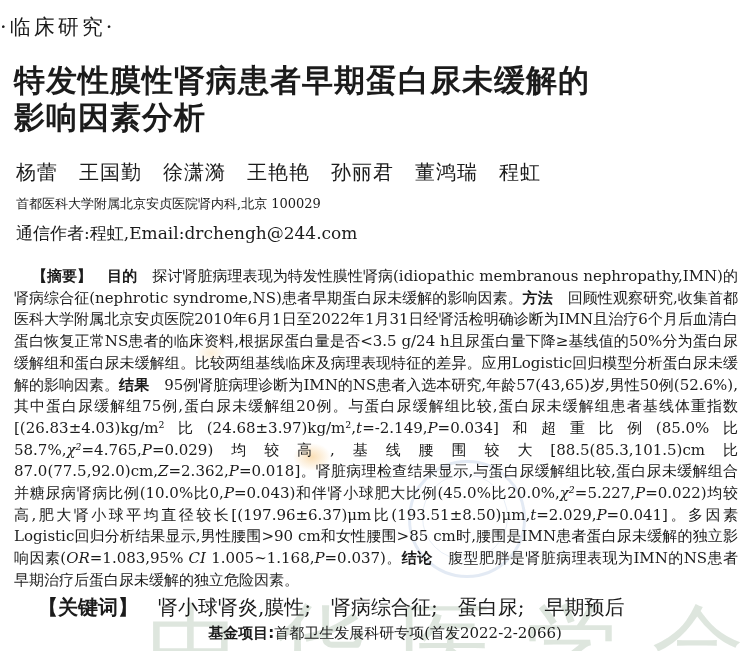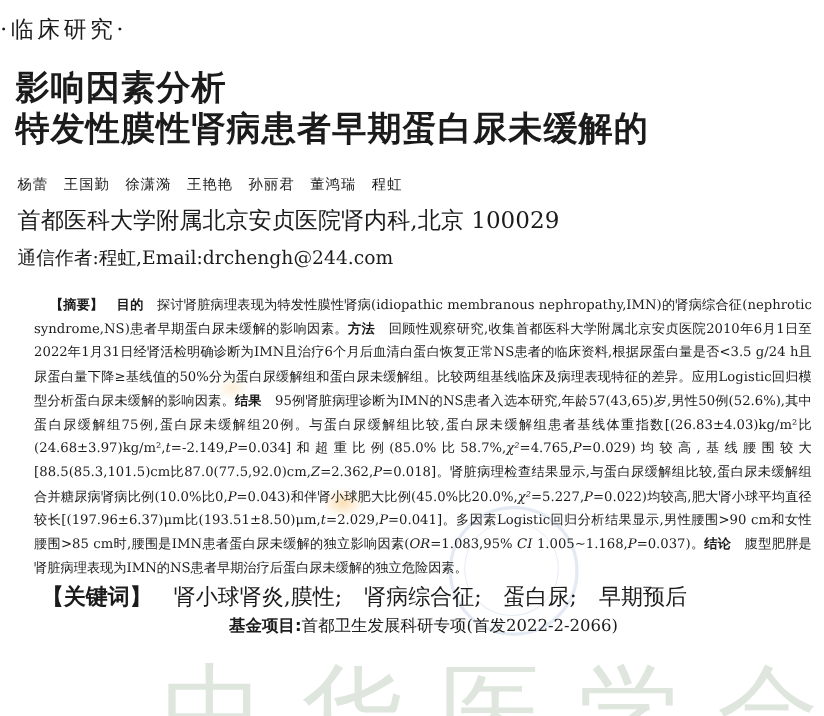--- a/index.html
+++ b/index.html
@@ -23,29 +23,29 @@
     margin:21px 12px 0 14px;
     font-size:31px;
     line-height:37px;
     font-weight:700;
     letter-spacing:1px;
   }
   .title .tline{display:block;}
   
   .authors{
     margin:23px 0 0 16px;
-    font-size:13px;
+    font-size:20px;
     letter-spacing:1px;
   }
-  .affiliation{margin:9px 0 0 16px;font-size:21px;}
+  .affiliation{margin:9px 0 0 16px;font-size:13px;}
   .correspondence{margin:9px 0 0 16px;font-size:17px;}
   
   .abstract{
-    margin:21px 11px 0 31px;
-    font-size:12px;
+    margin:21px 11px 0 14px;
+    font-size:15px;
     line-height:21.7px;
     text-align:justify;
     text-indent:1.2em;
   }
   .kwline{
     margin:5px 11px 0 14px;
     font-size:20px;
     line-height:21.7px;
     text-indent:1.2em;
   }
@@ -99,22 +99,22 @@
 <div class="wm wm-ring-inner"></div>
 <div class="wm wm-blob-1"></div>
 <div class="wm wm-blob-2"></div>
 <div class="wm wm-script">中华医学会</div>
 
 <div class="content">
 
   <div class="header">·临床研究·</div>
 
   <h1 class="title">
+    <span class="tline">特发性膜性肾病患者早期蛋白尿未缓解的</span>
     <span class="tline">影响因素分析</span>
-    <span class="tline">特发性膜性肾病患者早期蛋白尿未缓解的</span>
   </h1>
 
   <div class="authors">杨蕾　王国勤　徐潇漪　王艳艳　孙丽君　董鸿瑞　程虹</div>
   <div class="affiliation">首都医科大学附属北京安贞医院肾内科,北京 100029</div>
   <div class="correspondence">通信作者:程虹,Email:drchengh@244.com</div>
 
   <p class="abstract"><span class="seg-b">【摘要】　</span><span class="seg-b">目的</span><span>　探讨肾脏病理表现为特发性膜性肾病(idiopathic membranous nephropathy,IMN)的肾病综合征(nephrotic syndrome,NS)患者早期蛋白尿未缓解的影响因素。</span><span class="seg-b">方法</span><span>　回顾性观察研究,收集首都医科大学附属北京安贞医院2010年6月1日至2022年1月31日经肾活检明确诊断为IMN且治疗6个月后血清白蛋白恢复正常NS患者的临床资料,根据尿蛋白量是否&lt;3.5 g/24 h且尿蛋白量下降≥基线值的50%分为蛋白尿缓解组和蛋白尿未缓解组。比较两组基线临床及病理表现特征的差异。应用Logistic回归模型分析蛋白尿未缓解的影响因素。</span><span class="seg-b">结果</span><span>　95例肾脏病理诊断为IMN的NS患者入选本研究,年龄57(43,65)岁,男性50例(52.6%),其中蛋白尿缓解组75例,蛋白尿未缓解组20例。与蛋白尿缓解组比较,蛋白尿未缓解组患者基线体重指数[(26.83±4.03)kg/m²比(24.68±3.97)kg/m²,</span><span class="seg-i">t</span><span>=-2.149,</span><span class="seg-i">P</span><span>=0.034]和超重比例(85.0%比58.7%,</span><span class="seg-i">χ²</span><span>=4.765,</span><span class="seg-i">P</span><span>=0.029)均较高,基线腰围较大[88.5(85.3,101.5)cm比87.0(77.5,92.0)cm,</span><span class="seg-i">Z</span><span>=2.362,</span><span class="seg-i">P</span><span>=0.018]。肾脏病理检查结果显示,与蛋白尿缓解组比较,蛋白尿未缓解组合并糖尿病肾病比例(10.0%比0,</span><span class="seg-i">P</span><span>=0.043)和伴肾小球肥大比例(45.0%比20.0%,</span><span class="seg-i">χ²</span><span>=5.227,</span><span class="seg-i">P</span><span>=0.022)均较高,肥大肾小球平均直径较长[(197.96±6.37)μm比(193.51±8.50)μm,</span><span class="seg-i">t</span><span>=2.029,</span><span class="seg-i">P</span><span>=0.041]。多因素Logistic回归分析结果显示,男性腰围&gt;90 cm和女性腰围&gt;85 cm时,腰围是IMN患者蛋白尿未缓解的独立影响因素(</span><span class="seg-i">OR</span><span>=1.083,95% </span><span class="seg-i">CI</span><span> 1.005~1.168,</span><span class="seg-i">P</span><span>=0.037)。</span><span class="seg-b">结论</span><span>　腹型肥胖是肾脏病理表现为IMN的NS患者早期治疗后蛋白尿未缓解的独立危险因素。</span></p>
 
   <p class="kwline"><span class="seg-b">【关键词】</span><span>　肾小球肾炎,膜性;　肾病综合征;　蛋白尿;　早期预后</span></p>
 

